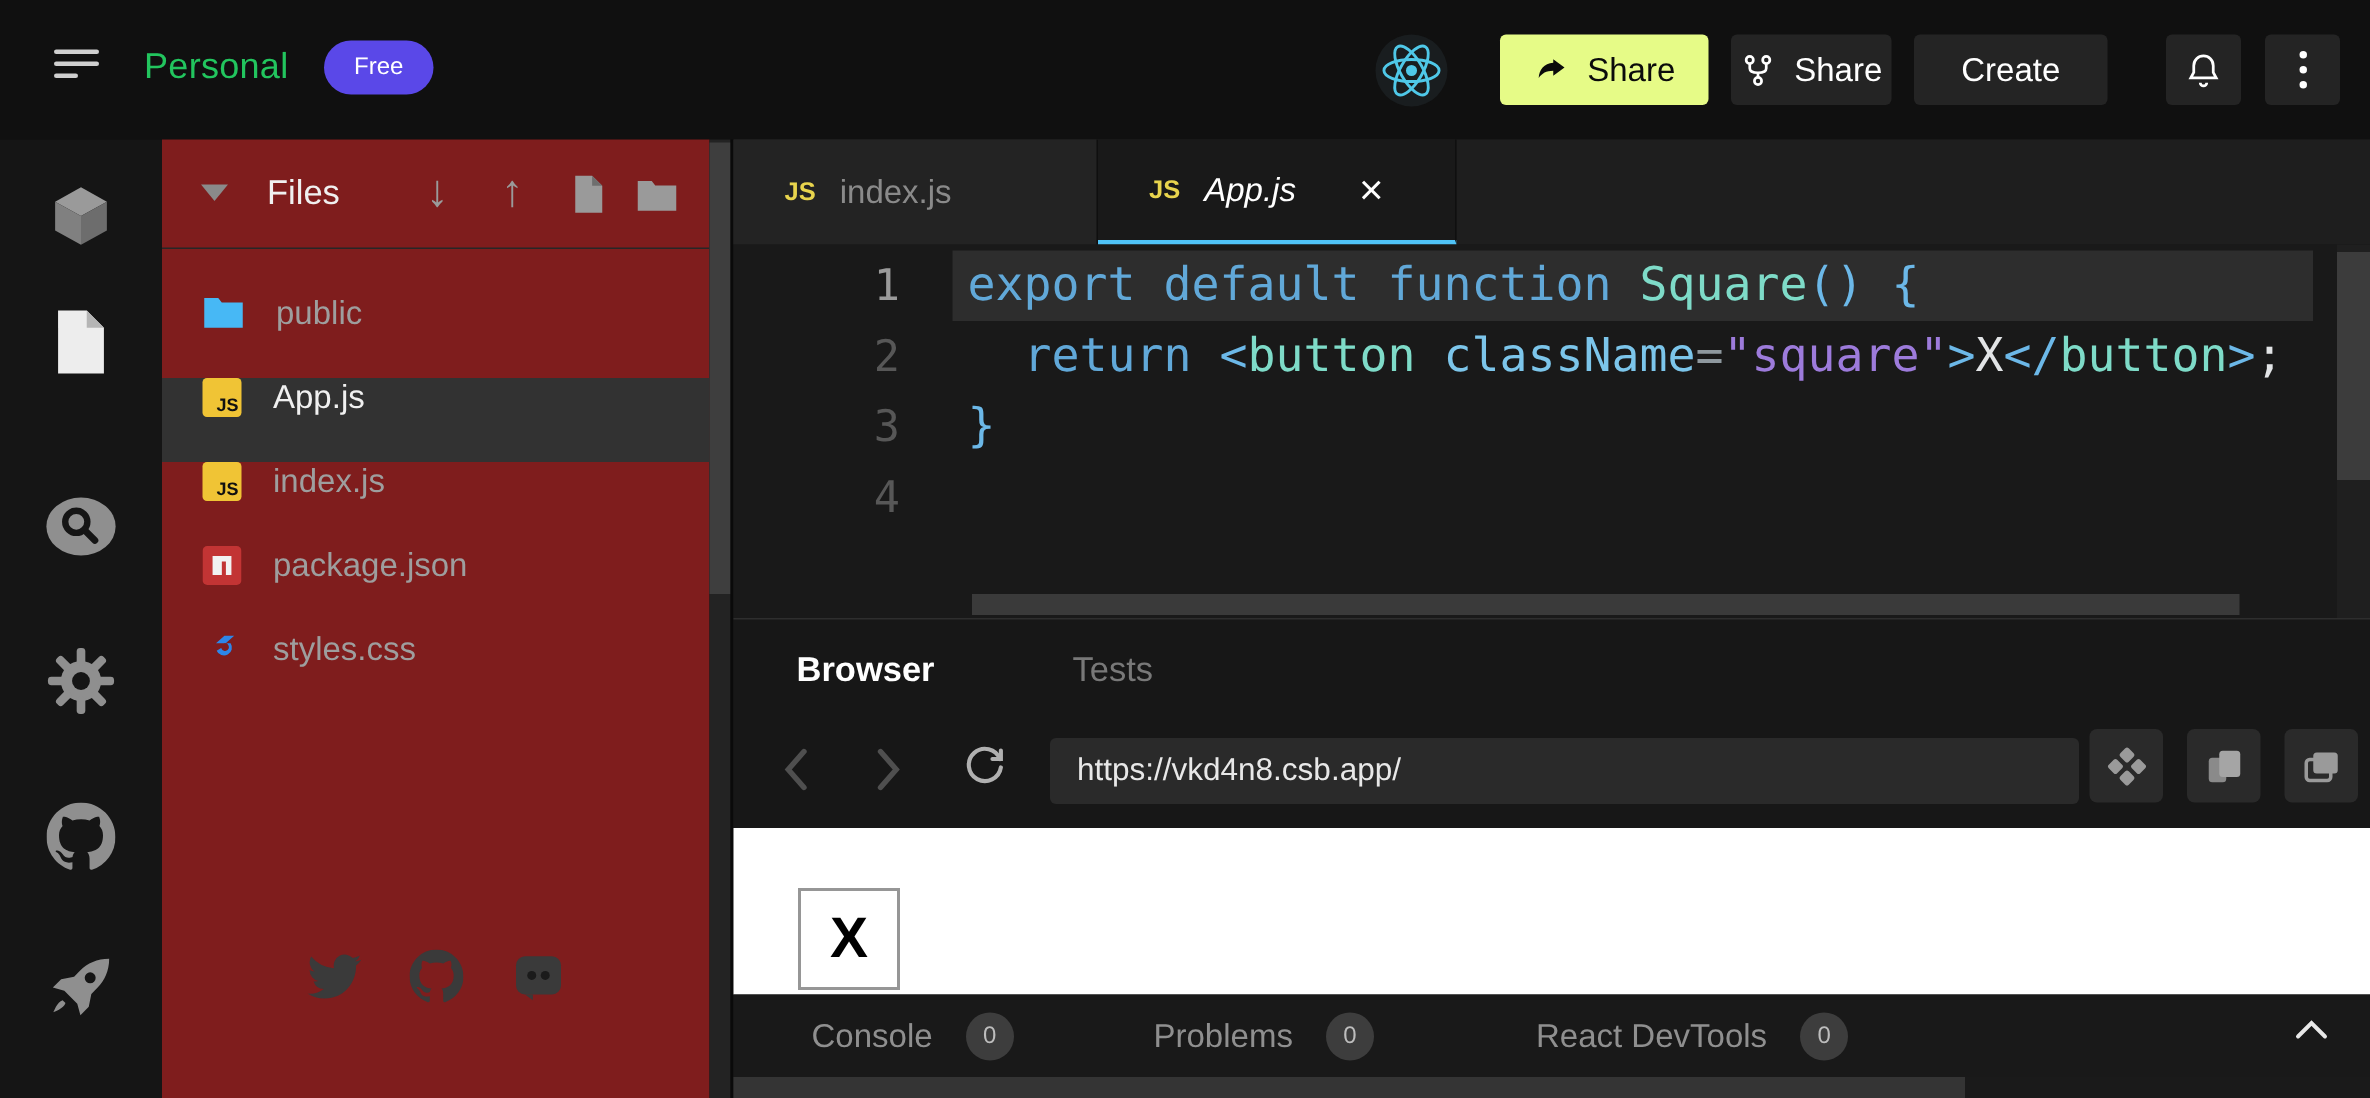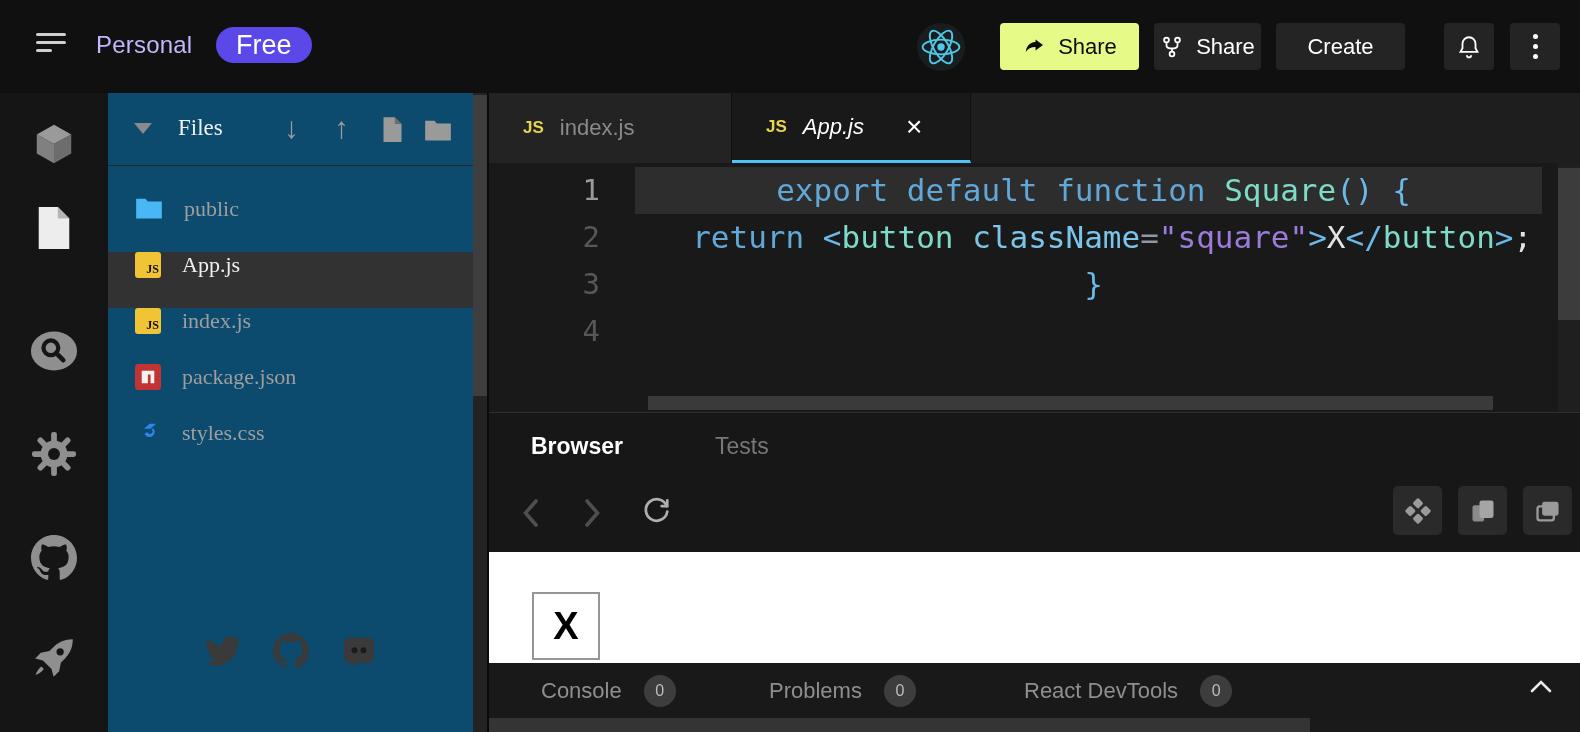--- a/index.html
+++ b/index.html
@@ -5,37 +5,37 @@
   * { margin:0; padding:0; box-sizing:border-box; }
   html,body { width:1580px; height:732px; overflow:hidden; }
   body { position:relative; background:#0f0f0f; font-family:"Liberation Sans", sans-serif; -webkit-font-smoothing:antialiased; }
   svg { display:block; }
 
   
   .header { position:absolute; left:0; top:0; width:1580px; height:93px; background:#101010; display:flex; align-items:center; }
   .menu-btn { position:absolute; left:36px; top:33px; width:30px; height:26px; cursor:pointer; }
   .menu-btn .l { height:3px; background:#cfcfcf; border-radius:2px; margin-bottom:5px; }
   .menu-btn .l.short { width:16px; }
-  .workspace-name { position:absolute; left:96px; top:31px; color:#c4b5fd; font-size:24px; font-weight:500; letter-spacing:.2px; }
-  .plan-badge { position:absolute; left:216px; top:27px; height:36px; padding:0 20px; background:#5a48e8; border-radius:18px; color:#fff; font-size:27px; display:flex; align-items:center; }
+  .workspace-name { position:absolute; left:96px; top:31px; color:#22c55e; font-size:24px; font-weight:500; letter-spacing:.2px; }
+  .plan-badge { position:absolute; left:216px; top:27px; height:36px; padding:0 20px; background:#5a48e8; border-radius:18px; color:#fff; font-size:16px; display:flex; align-items:center; }
   .react-logo { position:absolute; left:917px; top:23px; width:48px; height:48px; border-radius:50%; background:#191d1f; display:flex; align-items:center; justify-content:center; }
   .hbtn { position:absolute; top:23px; height:47px; border-radius:4px; background:#242424; color:#fff; font-size:22px; display:flex; align-items:center; justify-content:center; gap:12px; cursor:pointer; }
   .share-btn { left:1000px; width:139px; background:#e6fb87; color:#0b0b0b; font-weight:400; }
   .fork-btn  { left:1154px; width:107px; }
   .create-btn{ left:1276px; width:129px;text-align:center; }
   .bell-btn  { left:1444px; width:50px; }
   .kebab-btn { left:1510px; width:50px; flex-direction:column; gap:5px; }
   .kebab-btn .d { width:5px; height:5px; border-radius:50%; background:#fff; }
 
   
   .rail { position:absolute; left:0; top:93px; width:108px; height:639px; background:#151515; }
   .rail-ic { position:absolute; left:30px; width:48px; height:48px; display:flex; align-items:center; justify-content:center; cursor:pointer; }
 
   
-  .explorer { position:absolute; left:108px; top:93px; width:365px; height:639px; background:#0c4a6e;font-family:Liberation Serif, serif; }
+  .explorer { position:absolute; left:108px; top:93px; width:365px; height:639px; background:#7f1d1d; }
   .exp-head { position:absolute; left:0; top:0; width:100%; height:73px; border-bottom:1px solid #272727; }
   .exp-title, .dep-title { position:absolute; left:70px; top:22px; color:#f0f0f0; font-size:23px; font-weight:500; }
   .tri { width:0; height:0; border-left:9px solid transparent; border-right:9px solid transparent; border-top:11px solid #8a8a8a; position:absolute; left:26px; top:30px; cursor:pointer; }
   .exp-tool { position:absolute; top:17px; color:#9a9a9a; font-size:30px; line-height:36px; cursor:pointer; }
   .file-list { position:absolute; left:0; top:103px; width:100%; }
   .frow { height:56px; display:flex; padding-left:27px; gap:21px; color:#9e9e9e; font-size:22px; cursor:pointer; }
   .frow.sel { background:#323232; color:#f0f0f0; }
   .js-badge { width:26px; height:26px; background:#f0c435; border-radius:3px; color:#111; font-weight:bold; font-size:12px; display:flex; align-items:flex-end; justify-content:flex-end; padding:0 2px 1px 0; }
   .dep-sec { position:absolute; left:0; top:450px; width:100%; height:68px; border-top:1px solid #272727; border-bottom:1px solid #272727; }
   .dep-sec .tri { top:27px; }
@@ -54,21 +54,21 @@
   .etab .jstxt { color:#e8d44d; font-weight:bold; font-size:17px; font-style:normal; }
   .etab-1 { left:0; width:243px; background:#232323; color:#8a8a8a; border-right:1px solid #0f0f0f; }
   .etab-2 { left:243px; width:239px; background:#191919; color:#ffffff; font-style:italic; border-right:1px solid #0f0f0f; border-bottom:3px solid #4fc3f7; }
   .tab-close { margin-left:26px; color:#fff; font-size:28px; font-style:normal; line-height:20px; cursor:pointer; }
   .tb-ic { position:absolute; top:117px; cursor:pointer; }
 
   .codearea { position:absolute; left:0; top:70px; width:1091px; height:249px; background:#191919; font-family:"DejaVu Sans Mono", monospace; font-size:31px; padding-top:4px; }
   .crow { display:flex; height:47px; line-height:47px; }
   .ln { flex:0 0 146px; text-align:right; padding-right:35px; color:#575757; font-size:29px; }
   .crow.active .ln { color:#9a9a9a; }
-  .lc { flex:1; padding-left:10px; margin-right:38px; white-space:pre;text-align:center; }
+  .lc { flex:1; padding-left:10px; margin-right:38px; white-space:pre; }
   .crow.active .lc { background:#2d2d2d; }
   .tk-kw{color:#61a8d8;} .tk-fn{color:#7edbc8;} .tk-tag{color:#7edbc8;} .tk-pb{color:#6cb8e8;}
   .tk-attr{color:#7cc5ea;} .tk-op{color:#8e989e;} .tk-str{color:#9d7bdb;} .tk-pln{color:#e2e4e6;}
 
   .hscroll-thumb { position:absolute; left:159px; top:303px; width:845px; height:14px; background:#3a3a3a; cursor:pointer; }
   .vscroll { position:absolute; left:1069px; top:70px; width:22px; height:249px; background:#1f1f1f; }
   .vscroll .thumb { position:absolute; top:5px; left:0; width:22px; height:152px; background:#3c3c3c; cursor:pointer; }
 
   .browser-sec { position:absolute; left:0; top:319px; width:1091px; height:140px; background:#171717; border-top:1px solid #2e2e2e; }
   .btab { position:absolute; top:20px; font-size:23px; cursor:pointer; }
@@ -340,20 +340,21 @@
       <svg width="22" height="30" viewBox="0 0 12 20" fill="none" stroke="#4f4f4f" stroke-width="2.4" stroke-linecap="round">
           <path d="M2 2l7 8-7 8"></path>
         </svg>
     </div>
     <div class="nav-ic" style="left:152px; top:83px">
       <svg width="30" height="30" viewBox="0 0 24 24" fill="none" stroke="#b0b0b0" stroke-width="2.2" stroke-linecap="round">
           <path d="M20.5 8A8.6 8.6 0 1 0 21 12.5"></path>
           <path d="M21 3.5V8h-4.5"></path>
         </svg>
     </div>
+    <input class="url-input" readonly="" value="https://vkd4n8.csb.app/" style="">
     <div class="ubtn" style="left:904px">
       <svg width="28" height="28" viewBox="0 0 24 24" fill="#9a9a9a">
         <rect x="8.6" y="2" width="6.8" height="6.8" rx="1.4" transform="rotate(45 12 5.4)"></rect>
         <rect x="2" y="8.6" width="6.8" height="6.8" rx="1.4" transform="rotate(45 5.4 12)"></rect>
         <rect x="15.2" y="8.6" width="6.8" height="6.8" rx="1.4" transform="rotate(45 18.6 12)"></rect>
         <rect x="8.6" y="15.2" width="6.8" height="6.8" rx="1.4" transform="rotate(45 12 18.6)"></rect>
       </svg>
     </div>
     <div class="ubtn" style="left:969px">
       <svg width="28" height="28" viewBox="0 0 24 24">

